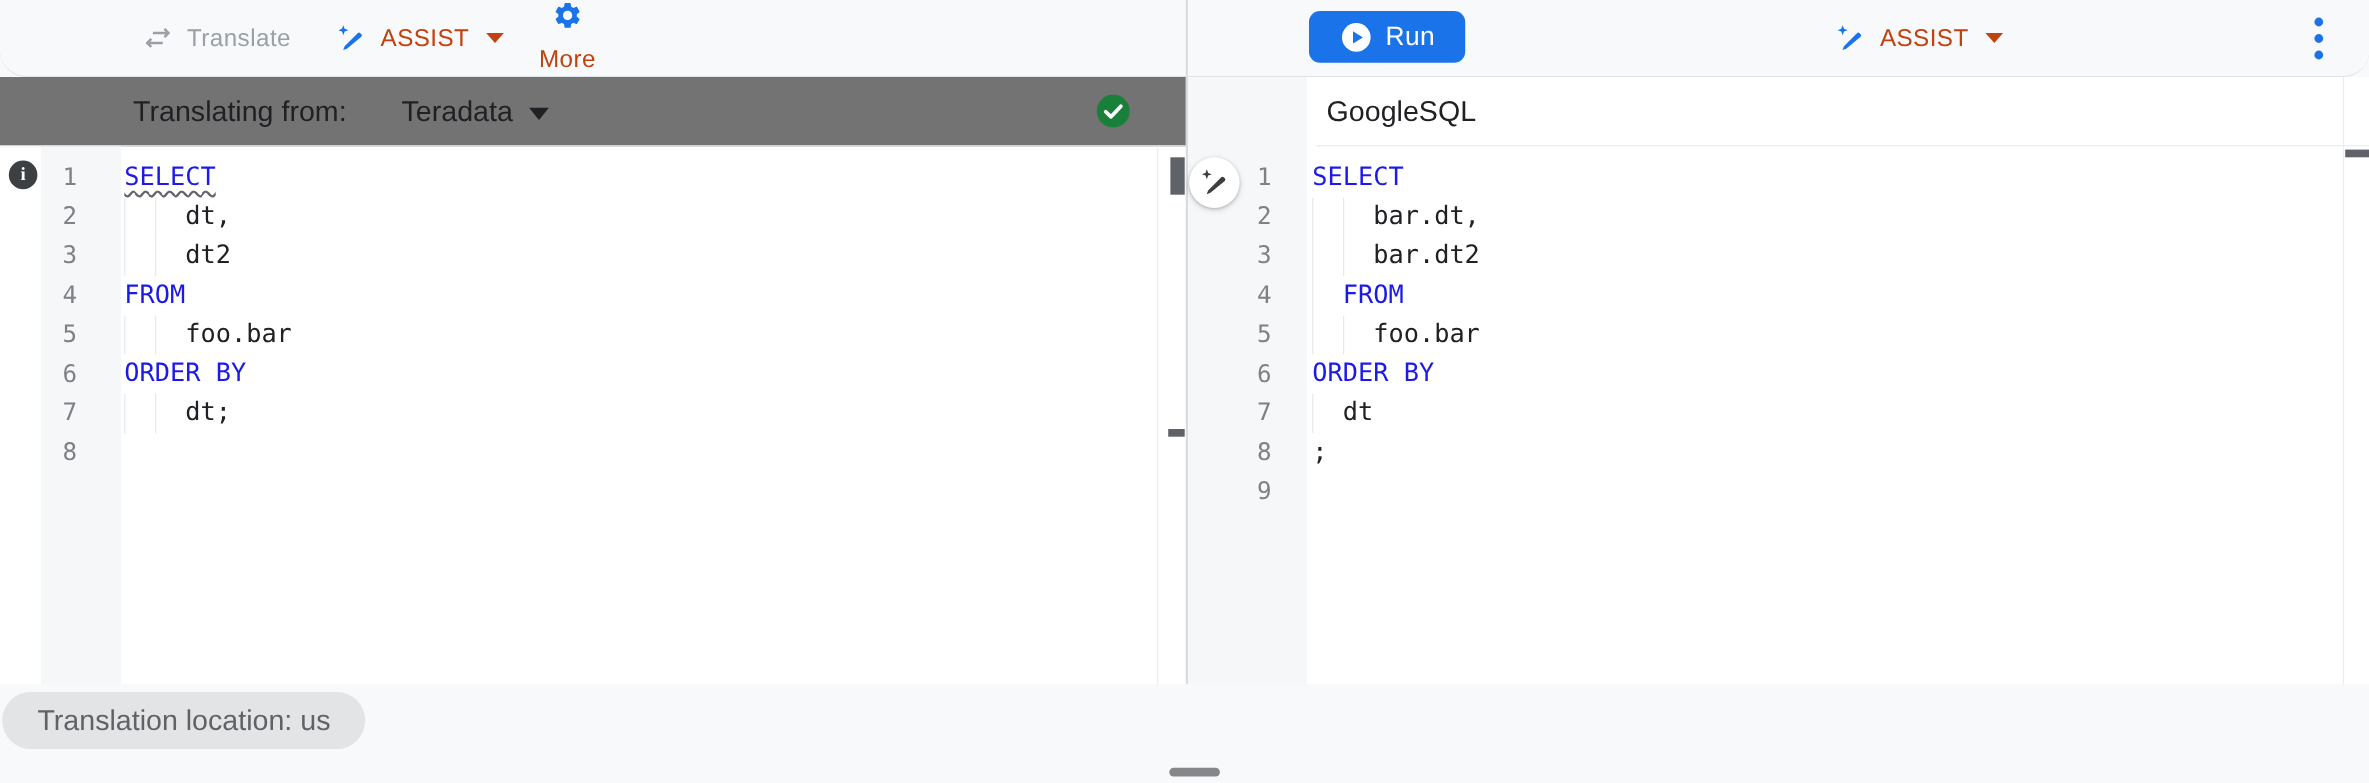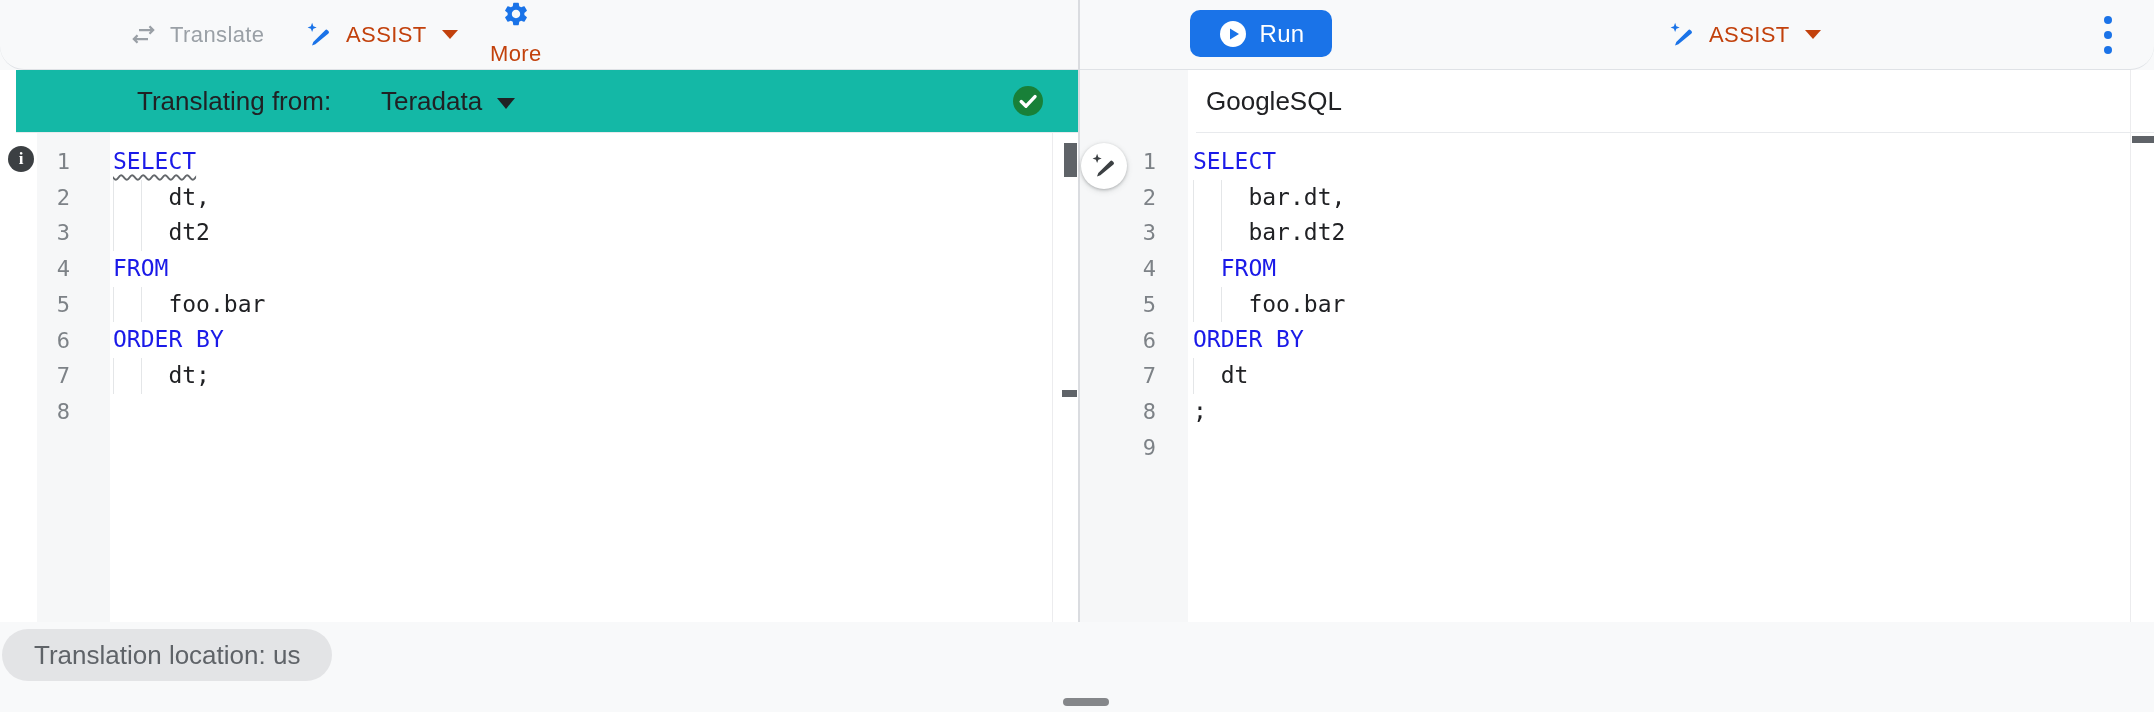--- a/index.html
+++ b/index.html
@@ -38,21 +38,21 @@
     display:flex; flex-direction:column; align-items:center; justify-content:center; gap:7px; }
   .kebab i { width:8px; height:8px; border-radius:50%; background:#1a73e8; }
 
   
   .pane-left  { position:absolute; left:0;    top:70px; width:1078px; height:552px; background:#ffffff; }
   .pane-right { position:absolute; left:1080px; top:70px; width:1074px; height:552px; background:#ffffff; }
   .divider { position:absolute; left:1078px; top:0; width:2px; height:622px; background:#dadce0; }
 
   .left-header {
     position:absolute; left:0; top:0; width:1078px; height:63px;
-    background:#14b8a6; border-bottom:1px solid #e8eaed;margin-left:16px;
+    background:#737373; border-bottom:1px solid #e8eaed;
   }
   .left-header .hdr-label { position:absolute; left:121px; top:16px; font-size:26px; color:#202124; }
   .dialect-select { position:absolute; left:365px; top:16px; display:flex; align-items:center; gap:15px;
     background:none; border:none; cursor:pointer; font-family:"Liberation Sans", sans-serif;
     font-size:26px; color:#202124;justify-content:flex-end; }
   .dialect-select .caret { width:0; height:0; border-left:9px solid transparent;
     border-right:9px solid transparent; border-top:11px solid #202124; margin-top:4px; }
   .check-badge { position:absolute; left:997px; top:16px; width:30px; height:30px; }
 
   .right-header {

